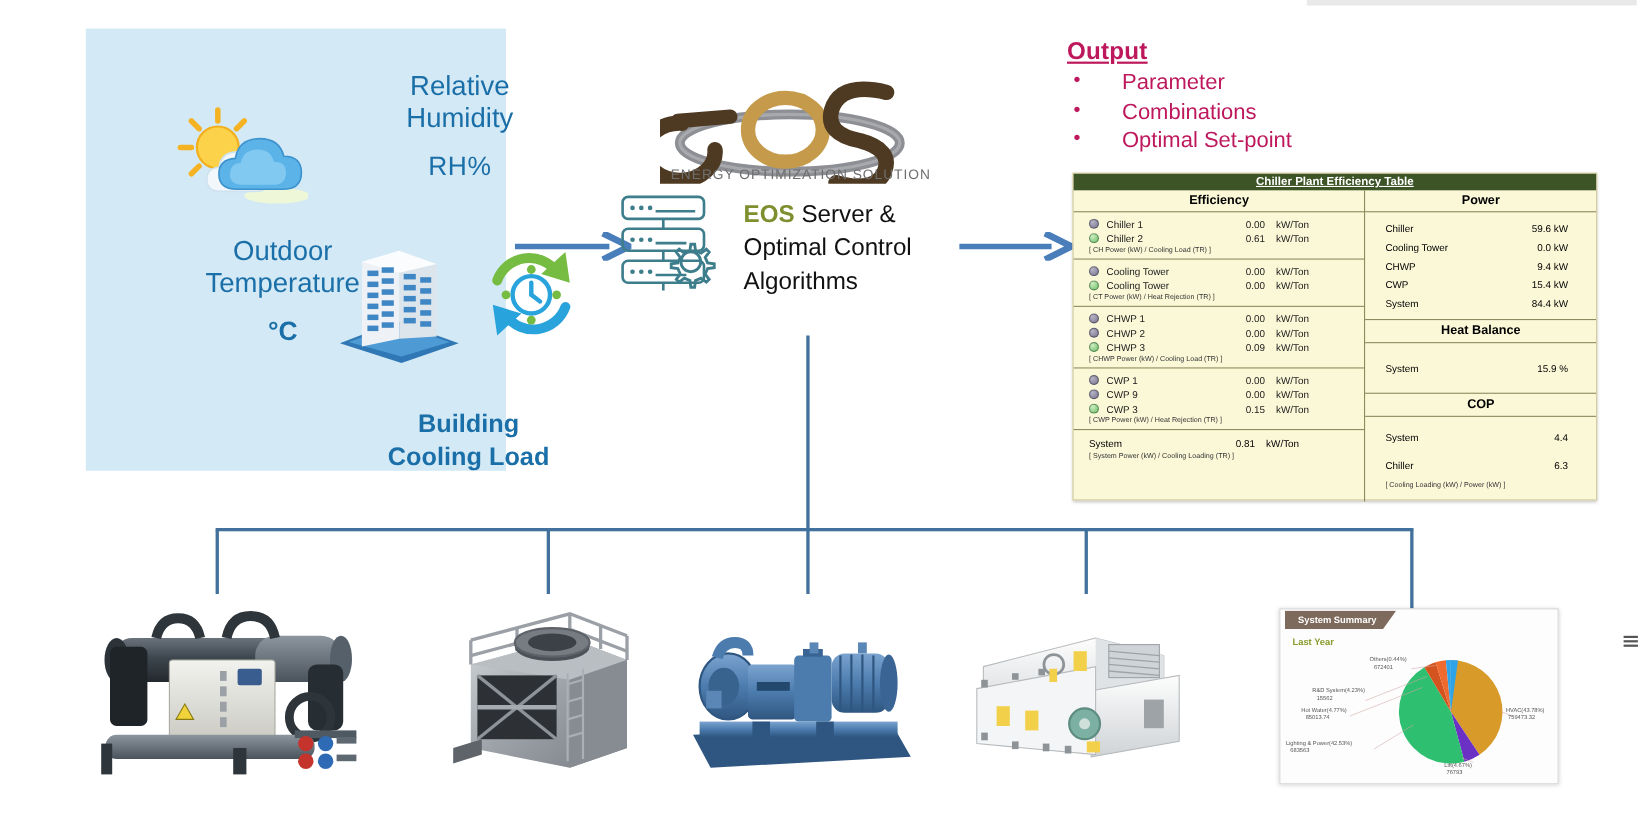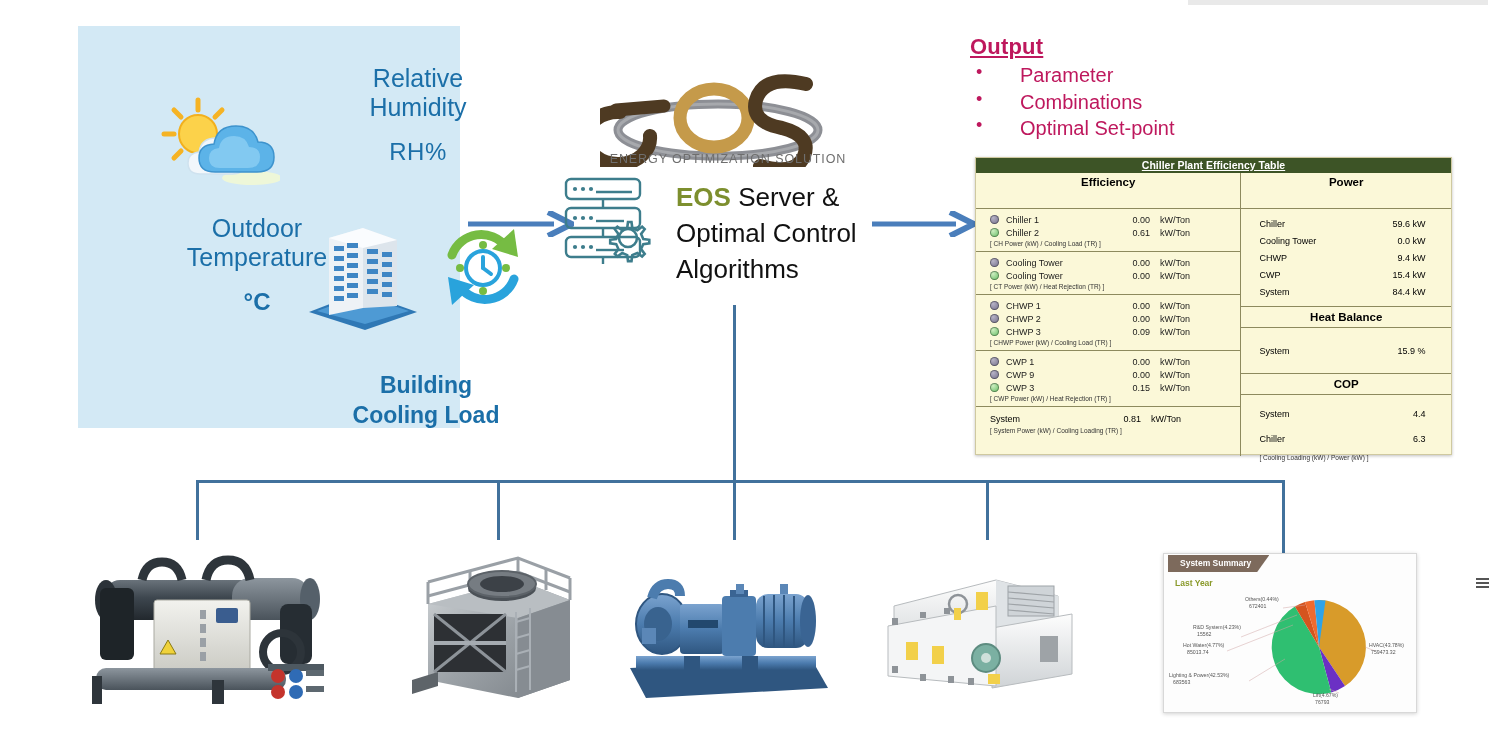--- a/index.html
+++ b/index.html
@@ -28,40 +28,40 @@
   .arrow{position:absolute;height:26px;}
   #arrow-1{left:468px;top:211px;width:106px;}
   #arrow-2{left:872px;top:211px;width:104px;}
 
   
   #eos-logo{position:absolute;left:600px;top:62px;width:230px;height:105px;}
   #eos-tagline{position:absolute;left:588px;top:152px;width:280px;text-align:center;
       font-size:12.5px;letter-spacing:.9px;color:#6e6e6e;}
   #server-icon{position:absolute;left:562px;top:176px;width:96px;height:90px;}
   #eos-server-text{position:absolute;left:676px;top:180px;width:215px;
-      font-size:26px;color:#111;line-height:1.38;}
+      font-size:22px;color:#111;line-height:1.38;}
   #eos-server-text .eos-word{color:#7d8f2e;font-weight:bold;}
 
   
   #output-block{position:absolute;left:970px;top:34px;width:300px;color:#be185d;}
   #output-title{font-size:22px;text-decoration:underline;font-weight:600;letter-spacing:.2px;}
   #output-list{margin:2px 0 0 0;padding:0;list-style:none;}
   #output-list li{font-size:20px;line-height:1.33;position:relative;padding-left:50px;}
   #output-list li::before{content:"\2022";position:absolute;left:6px;top:-1px;font-size:18px;}
 
   
   #plant-table{position:absolute;left:975px;top:157px;width:477px;height:298px;
       background:#fbf8d8;border:1px solid #cfc9a0;box-sizing:border-box;
       box-shadow:0 1px 3px rgba(0,0,0,.25);}
   #plant-table-title{height:15px;background:#3d5426;color:#fff;font-size:10.5px;
       font-weight:bold;text-align:center;line-height:15px;text-decoration:underline;}
   .tbl-body{display:flex;height:283px;}
   .col-left{width:266px;border-right:1px solid #8d8a5e;box-sizing:border-box;}
   .col-right{width:210px;box-sizing:border-box;}
-  .sec-head{font-size:11.5px;font-weight:bold;text-align:center;padding:3px 0 20px;
+  .sec-head{font-size:11.5px;font-weight:bold;text-align:center;padding:3px 0 4px;
       border-bottom:1px solid #8d8a5e;}
   .grp{border-bottom:1px solid #8d8a5e;padding:4px 0 2px;}
   .grp:last-child{border-bottom:none;}
   .row{display:flex;align-items:center;font-size:9px;color:#1a1a1a;padding:1.5px 0 1.5px 14px;}
   .dot{width:9px;height:9px;border-radius:50%;margin-right:7px;flex:0 0 auto;
        box-shadow:inset 0 0 0 1px rgba(0,0,0,.35);}
   .dot.off{background:radial-gradient(circle at 35% 32%,#b7b3c6,#6e6a86);}
   .dot.on{background:radial-gradient(circle at 35% 32%,#cdeec0,#5cb85c);}
   .r-name{width:100px;}
   .r-val{width:44px;text-align:right;}

